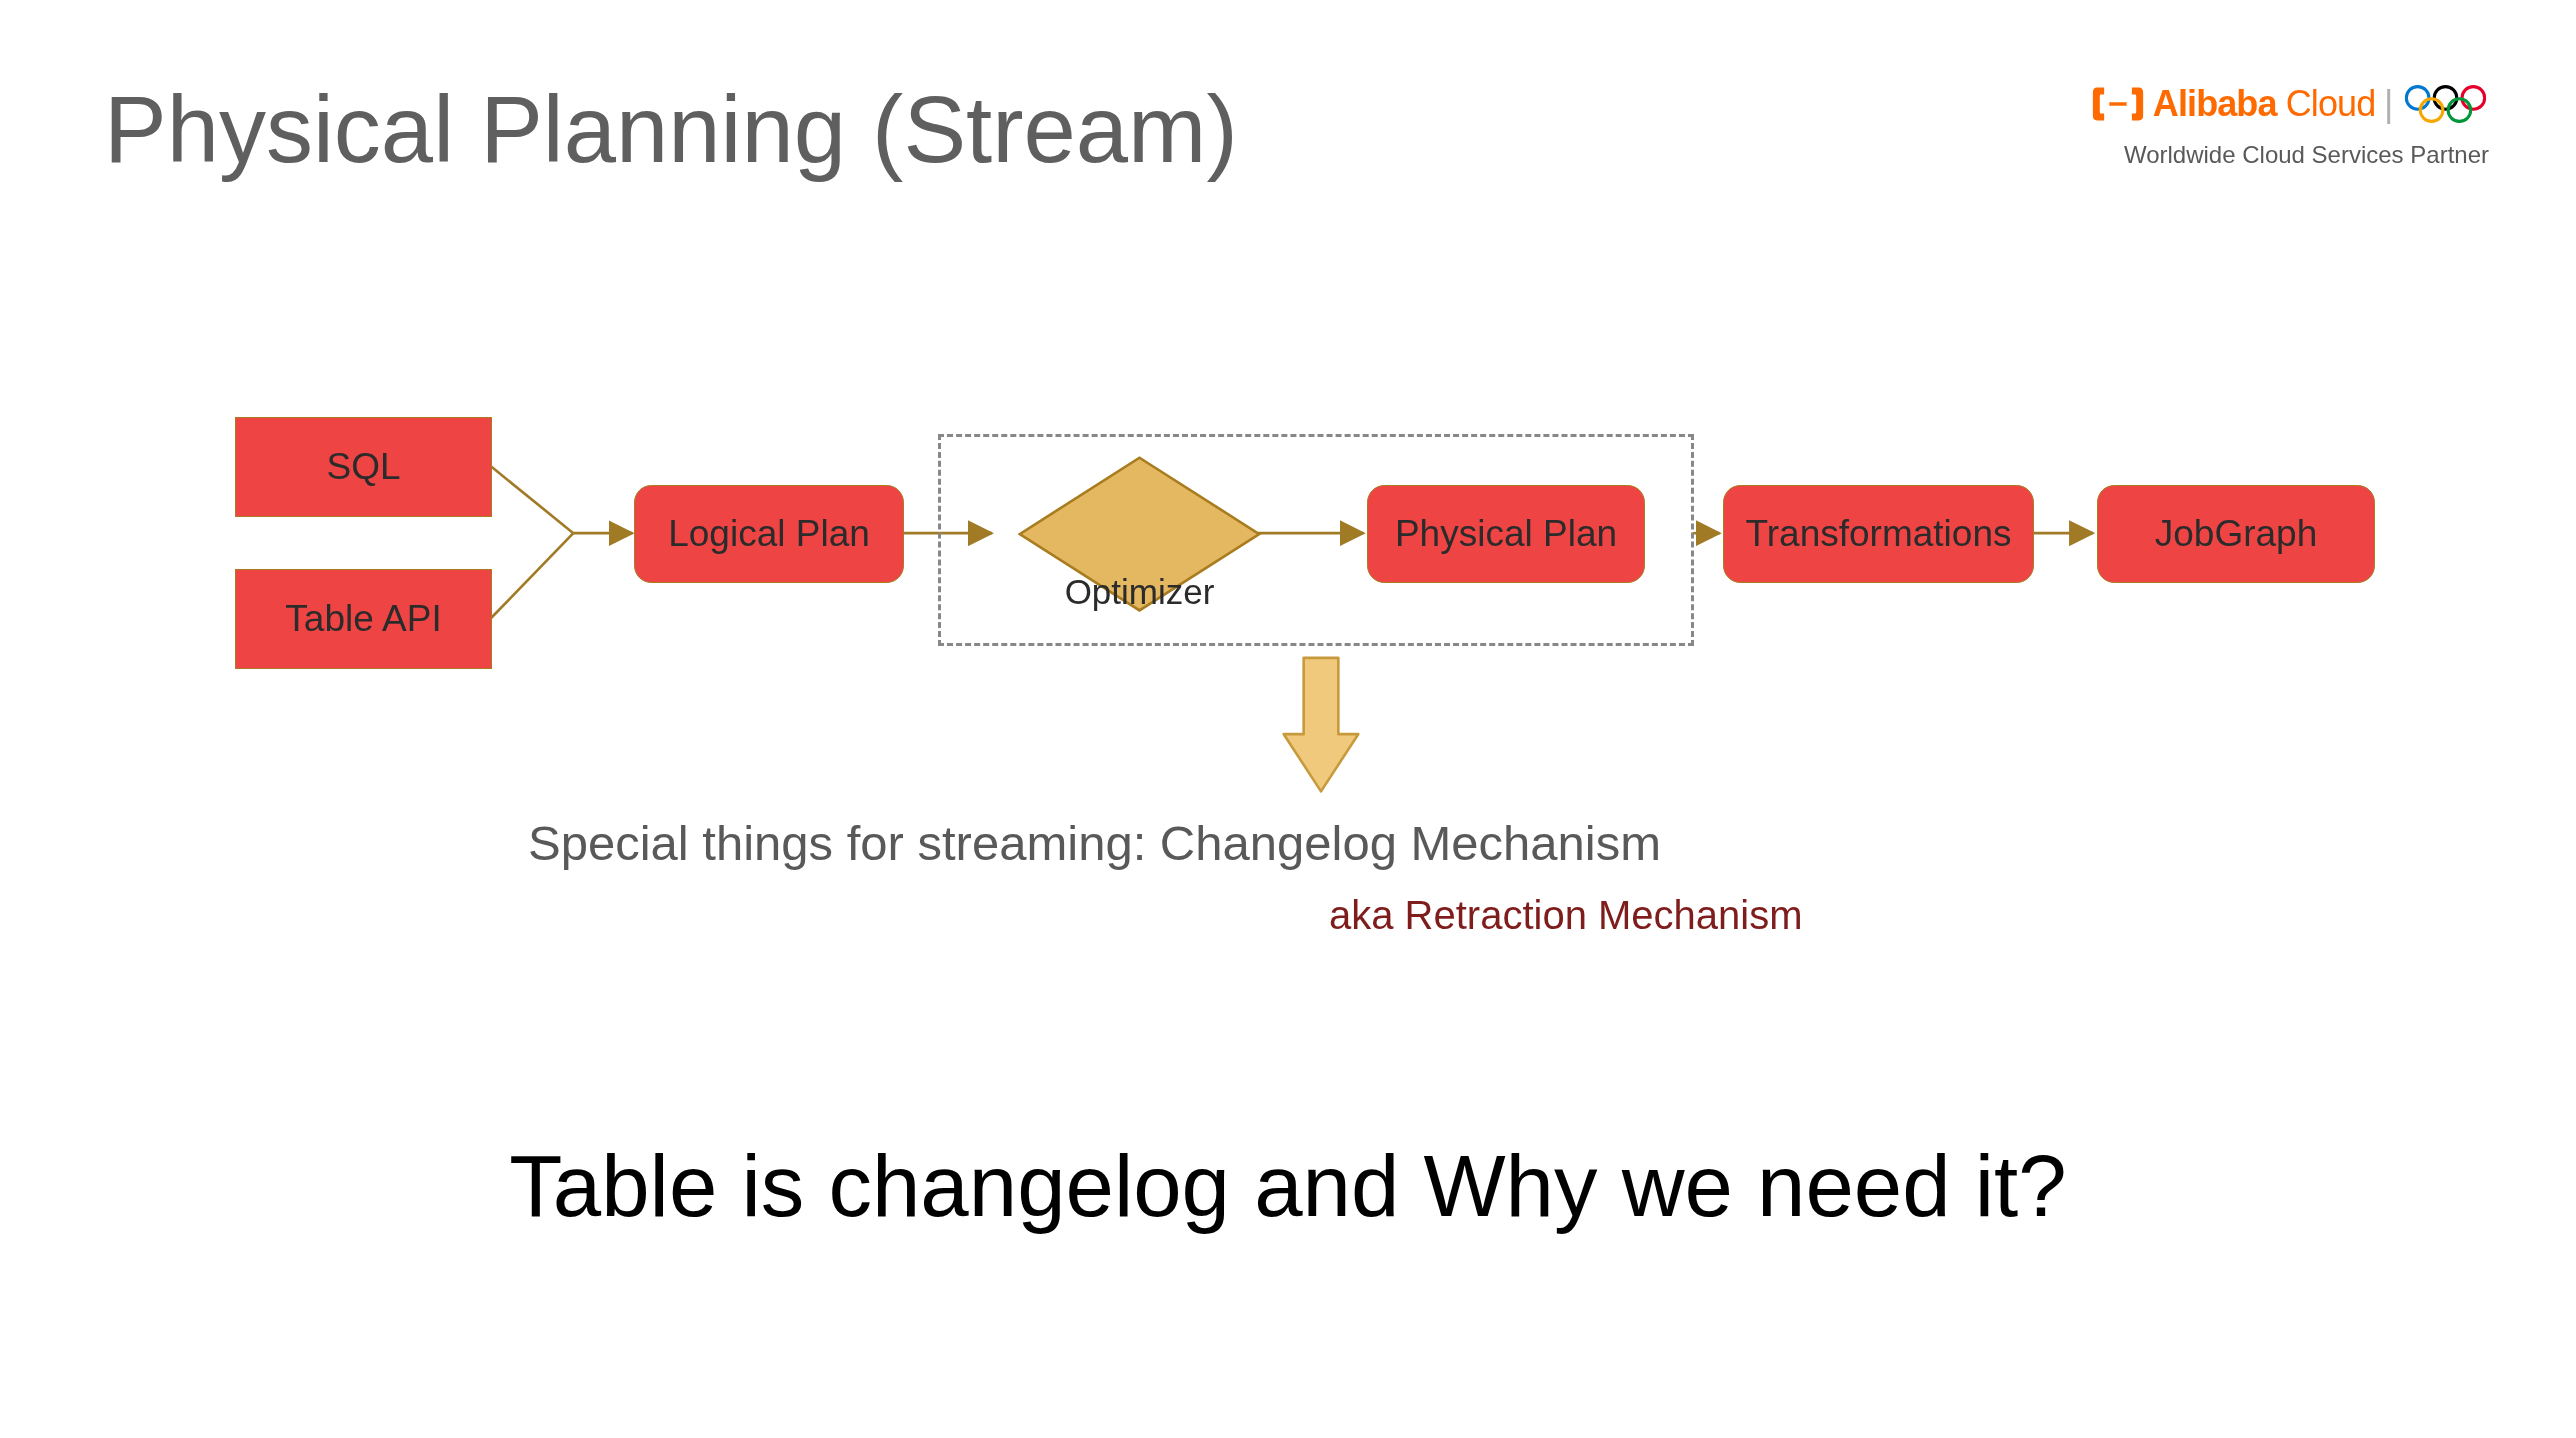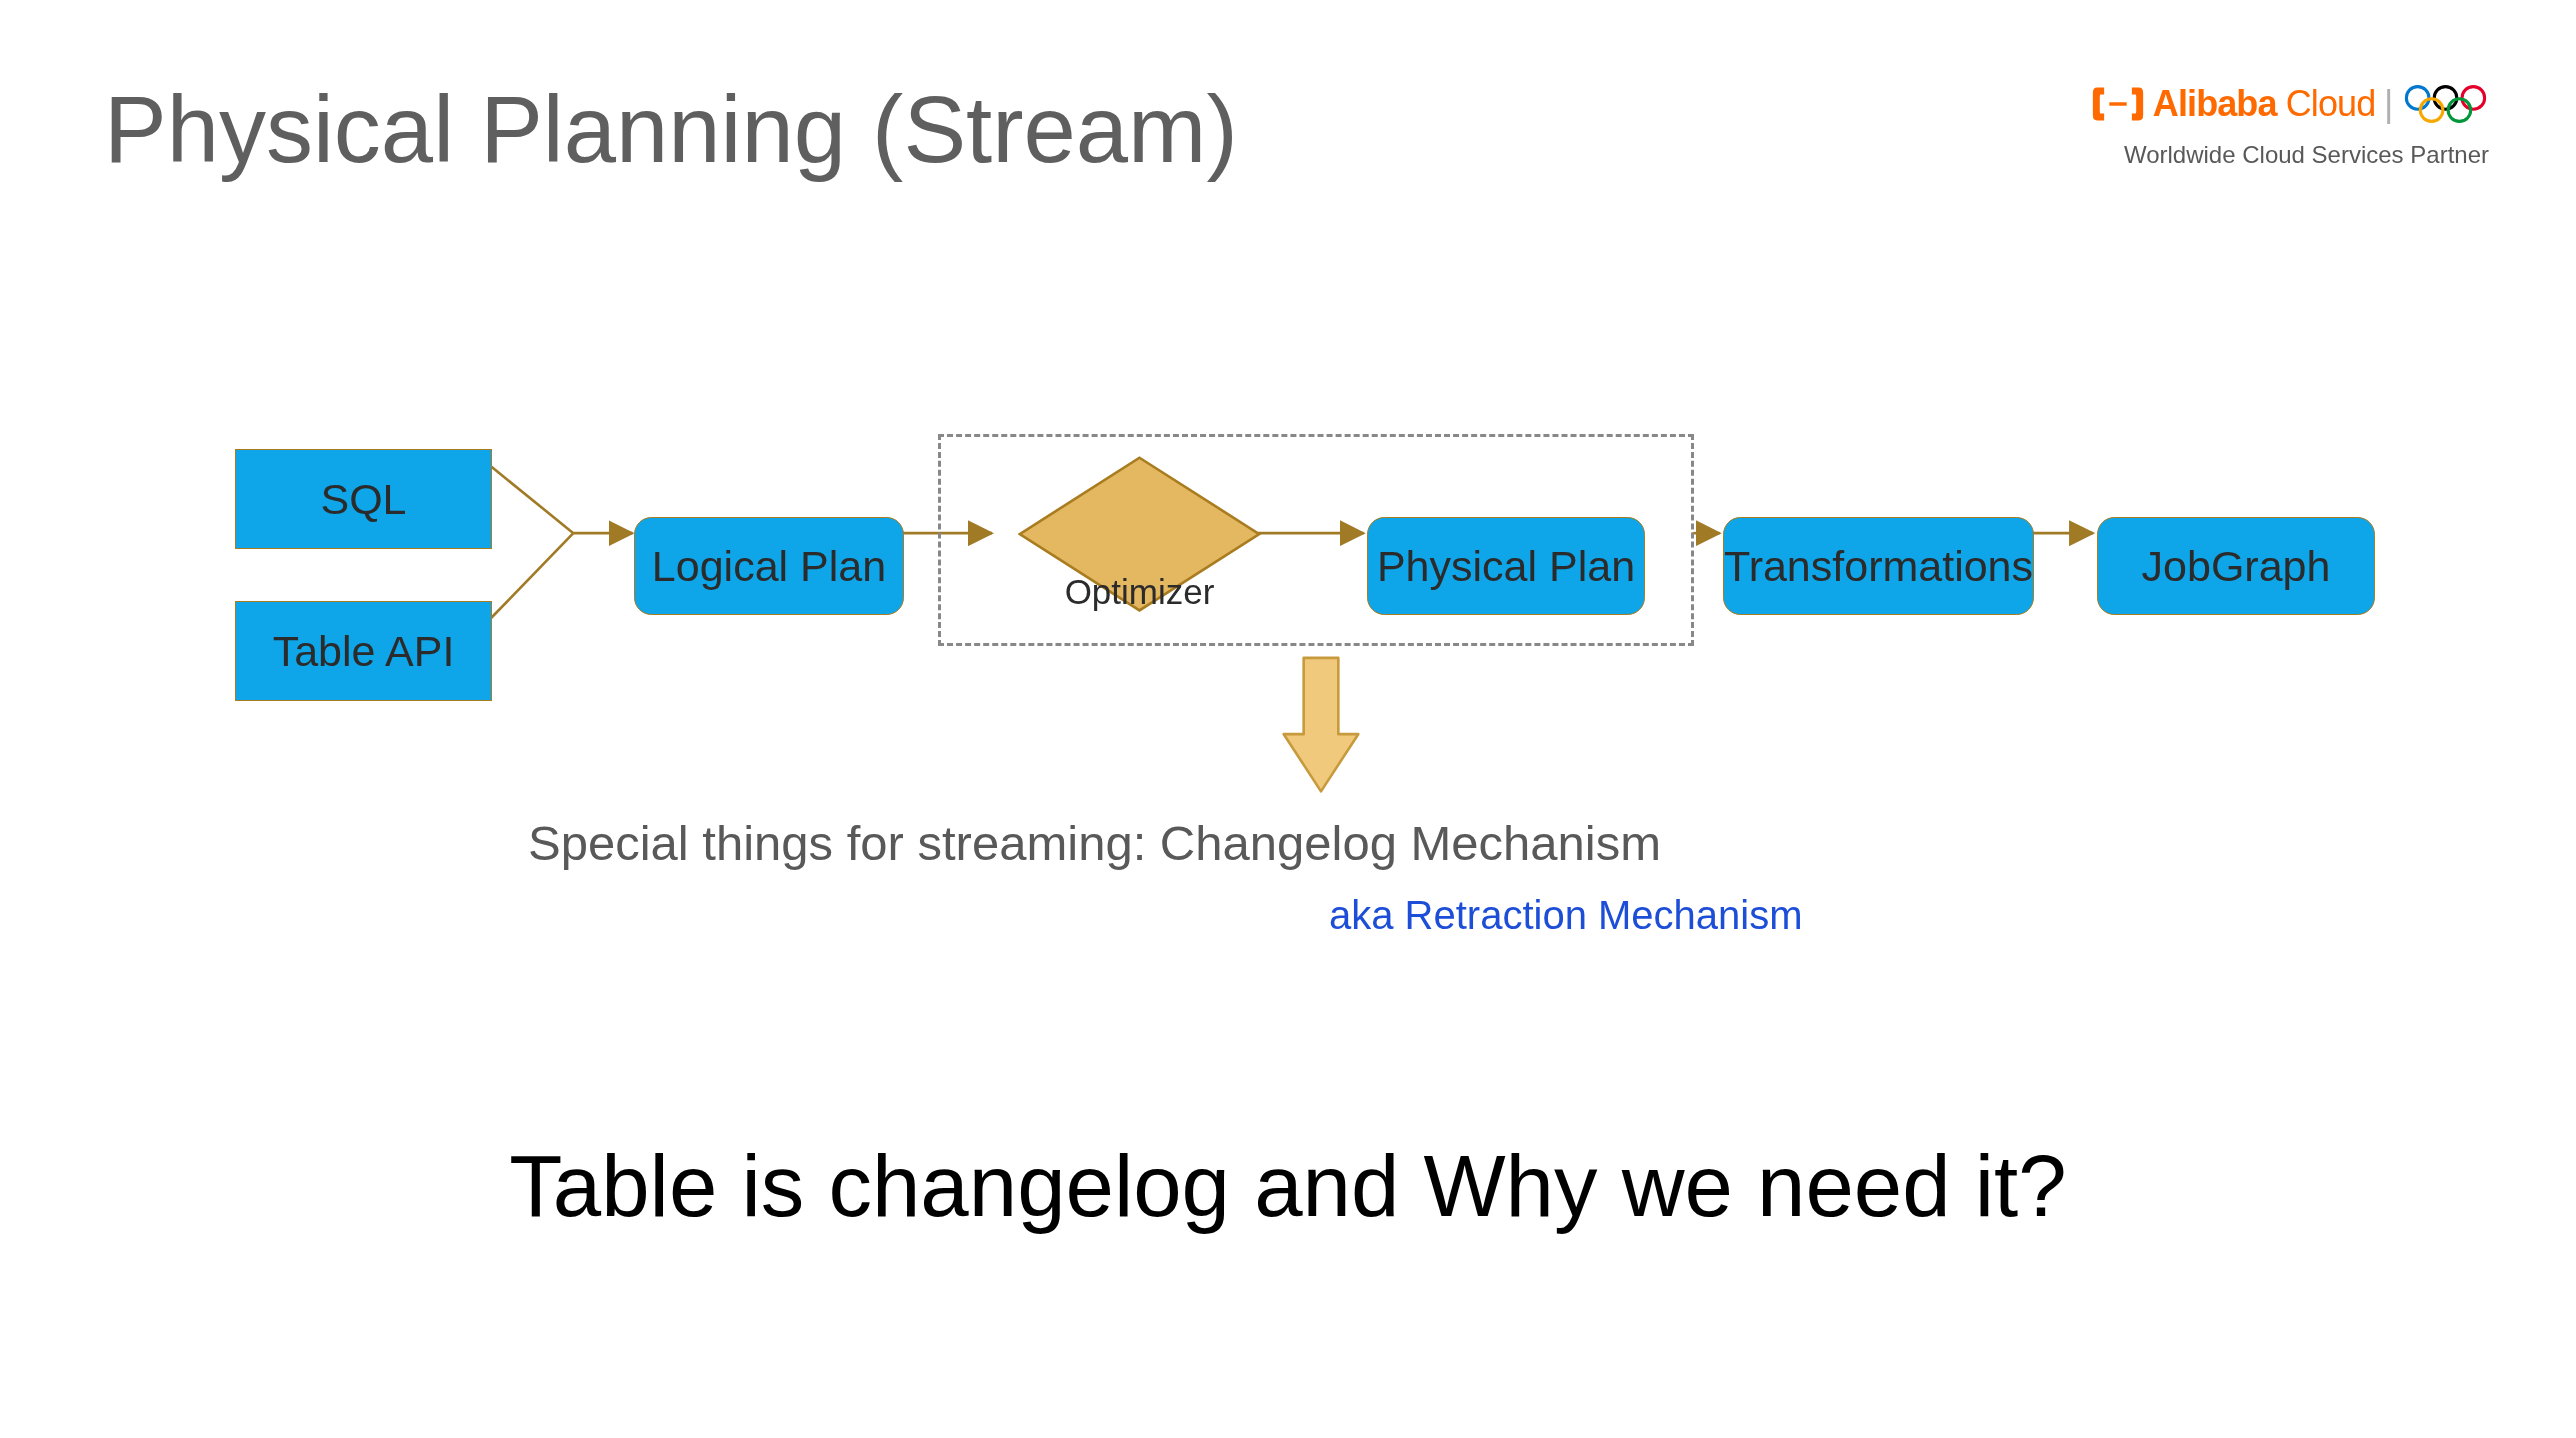--- a/index.html
+++ b/index.html
@@ -56,28 +56,27 @@
 
   svg.diagram {
     position: absolute;
     left: 0;
     top: 0;
   }
 
   
   .box {
     position: absolute;
-    background: #0ea5e9;
+    background: #ef4444;
     border: 1.7px solid #a87c1f;
     display: flex;
     align-items: center;
     justify-content: center;
-    font-size: 43px;
+    font-size: 37px;
     color: #2b2b2b;
-    margin-top: 32px;
   }
   .box.rounded { border-radius: 17.4px; }
   .diamond {
     position: absolute;
     width: 212px;
     height: 96px;
     display: flex;
     align-items: flex-end;
     justify-content: center;
     font-size: 35px;
@@ -96,21 +95,21 @@
   }
 
   .caption1 {
     position: absolute;
     font-size: 49px;
     color: #595959;
   }
   .caption2 {
     position: absolute;
     font-size: 40px;
-    color: #1d4ed8;
+    color: #7f1d1d;
   }
   .big-question {
     position: absolute;
     font-size: 87px;
     color: #000;
     left: 0;
     right: 0;
     text-align: center;
   }
 

